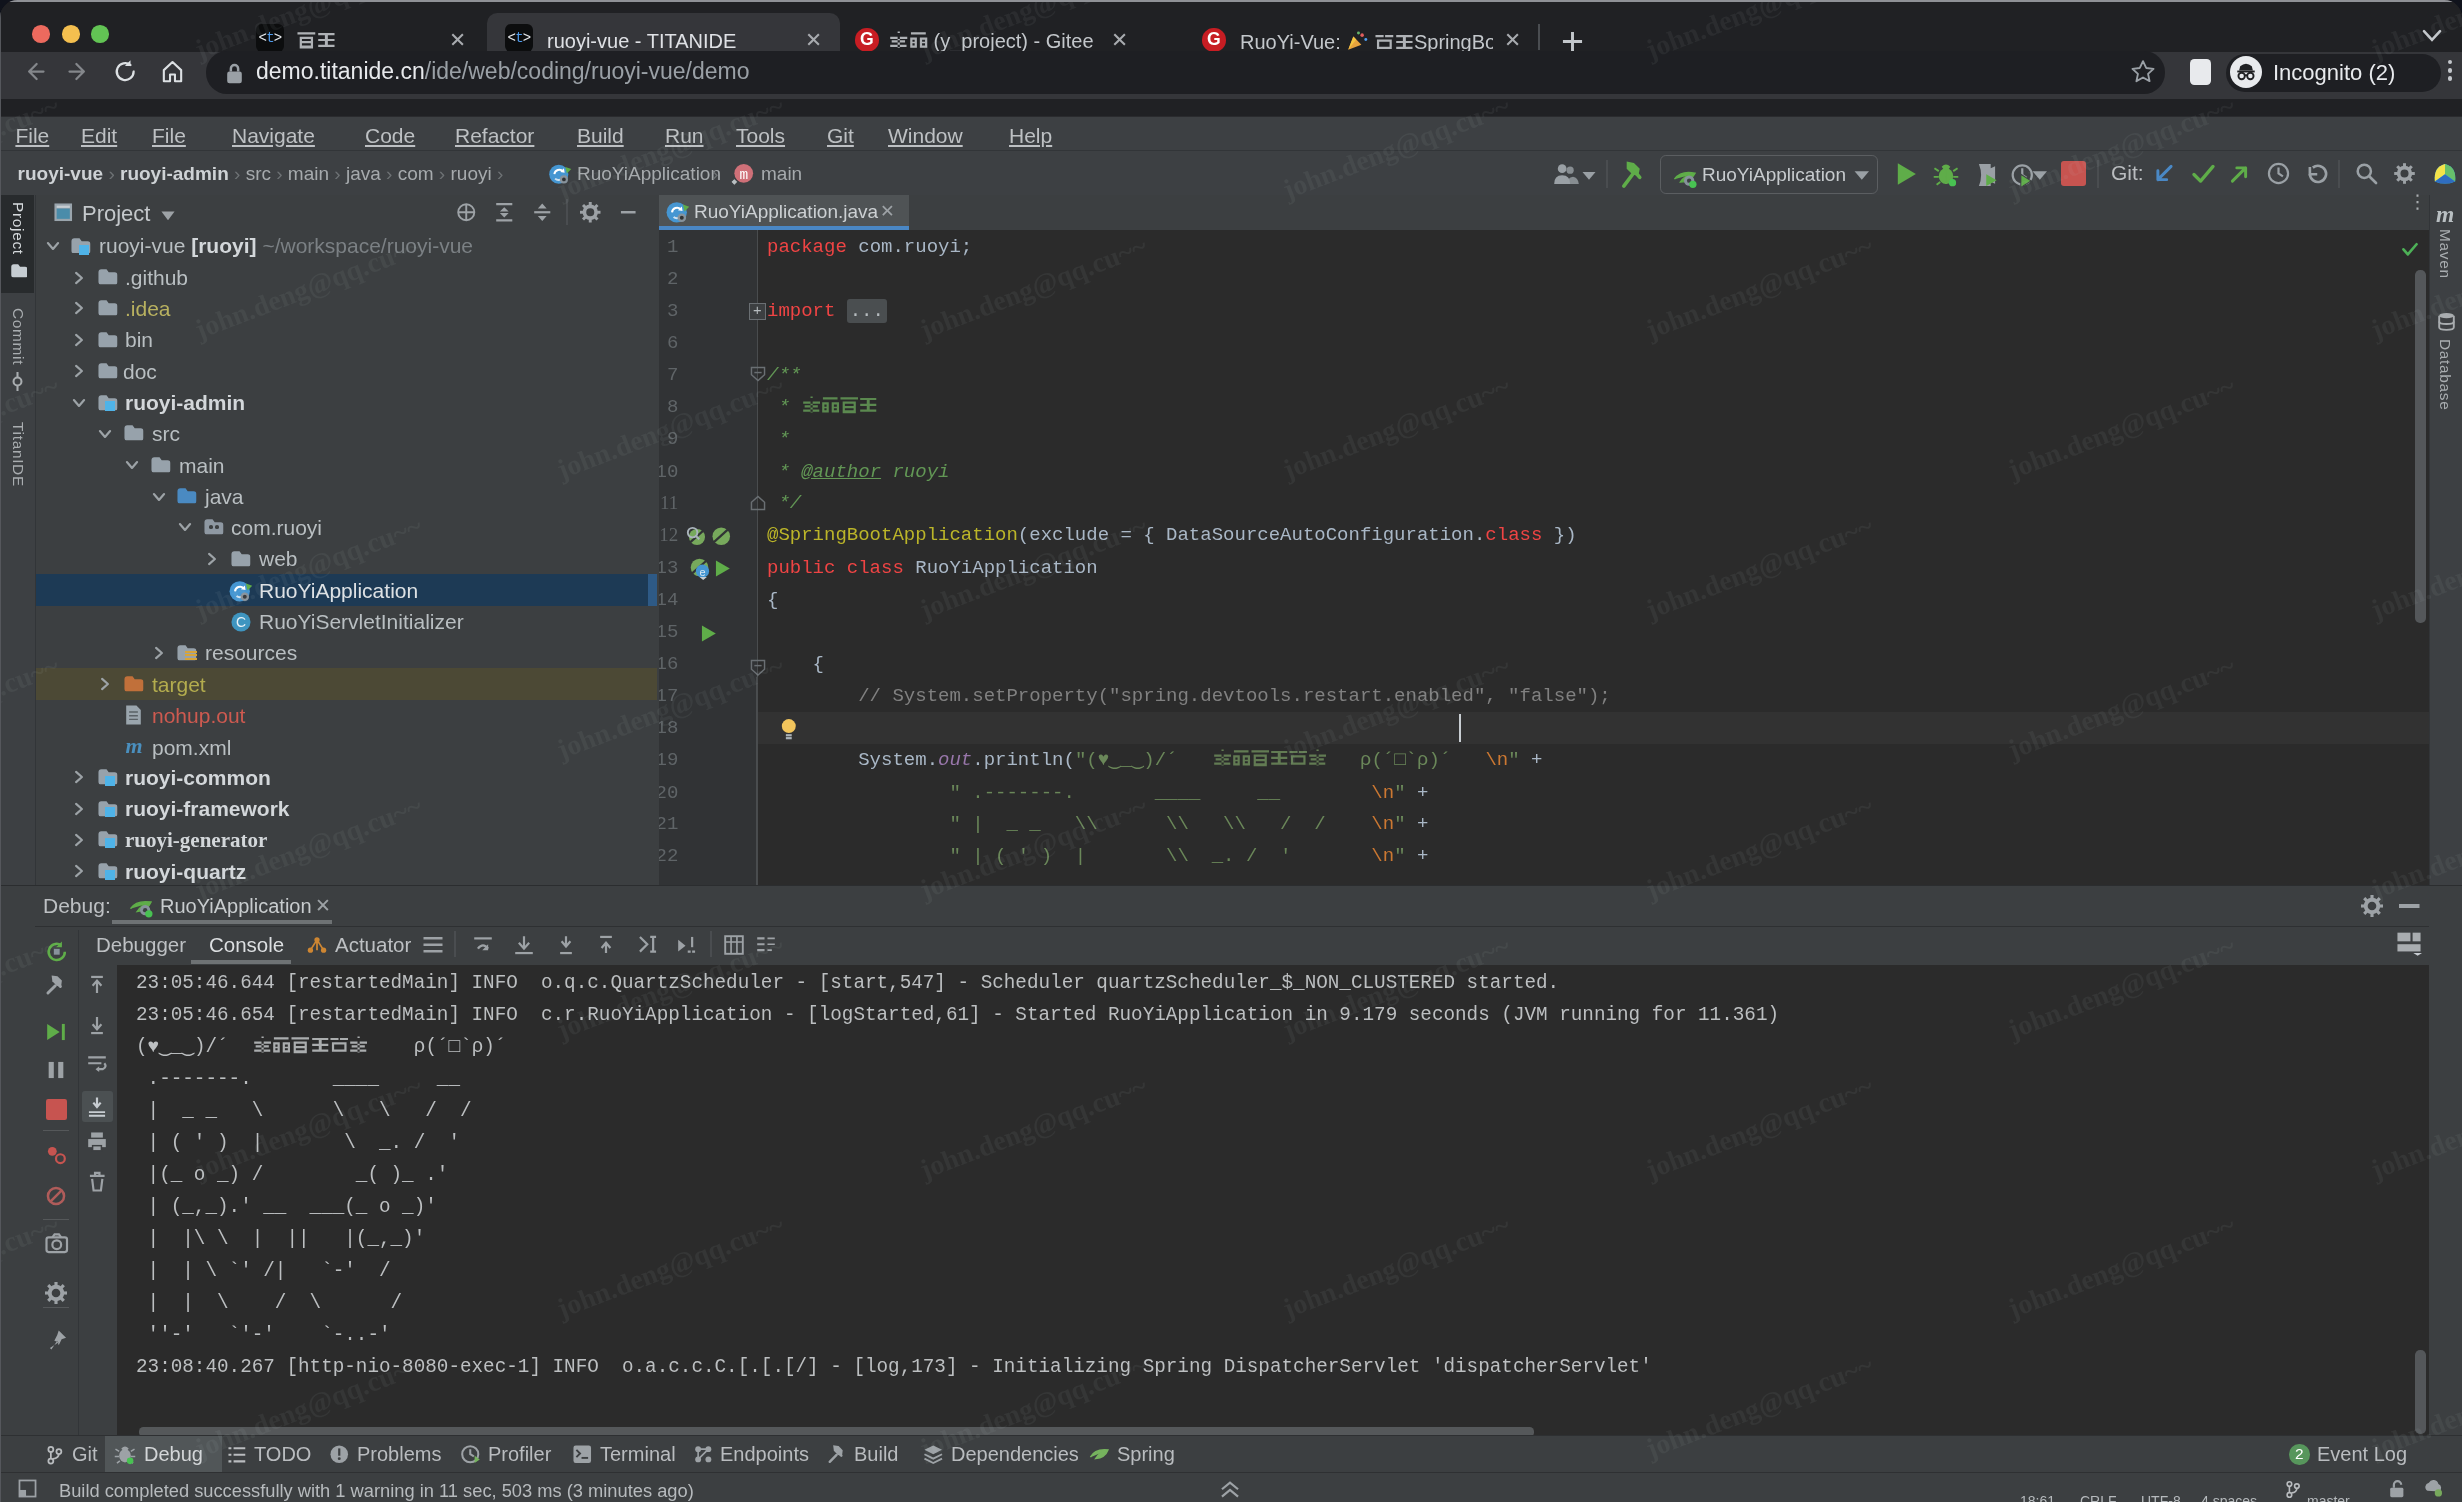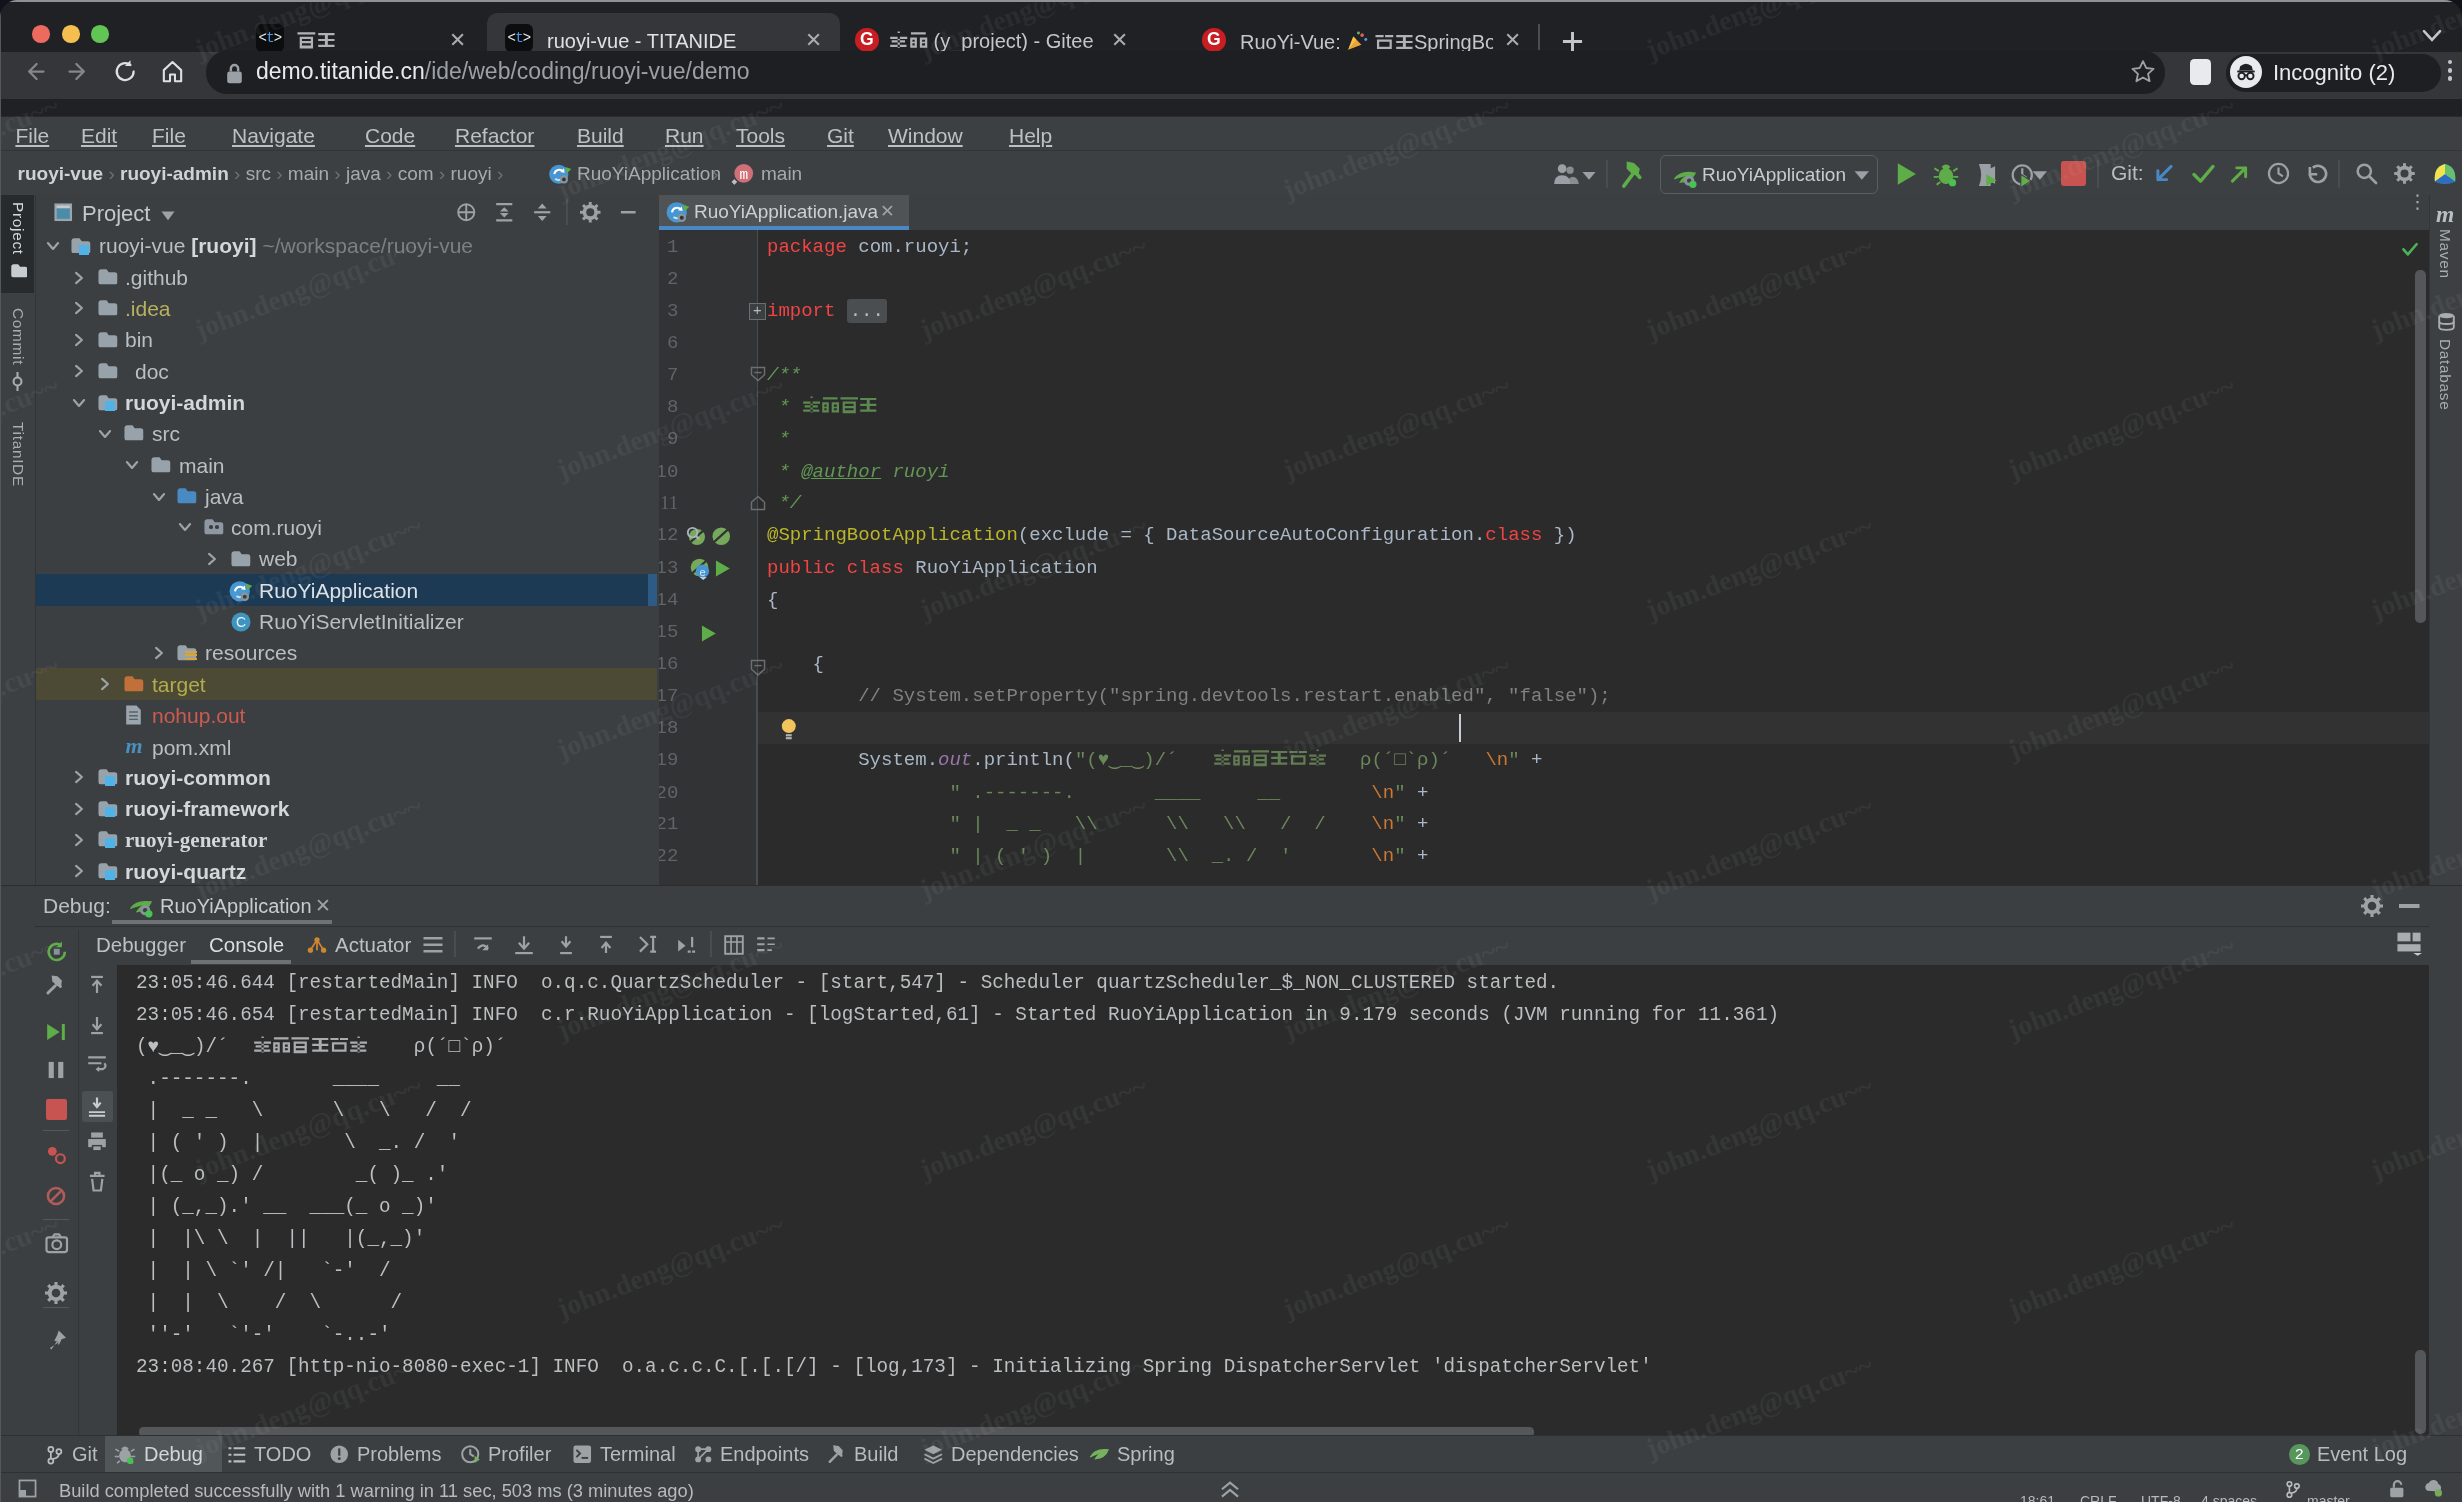--- a/index.html
+++ b/index.html
@@ -393,21 +393,21 @@
         <use href="#fo" fill="#97a2ab"></use>
       </svg>
  <div class="a tlab" style="left:90px;top:98px;">bin</div>
 
  <svg class="a" style="left:36px;top:133px" width="16" height="16" viewBox="0 0 22 22">
         <use href="#chevR"></use>
       </svg>
  <svg class="a" style="left:62px;top:131px" width="20.5" height="17.6" viewBox="0 0 28 24">
         <use href="#fo" fill="#97a2ab"></use>
       </svg>
- <div class="a tlab" style="left:100px;top:130px;">doc</div>
+ <div class="a tlab" style="left:88px;top:130px;">doc</div>
 
  <svg class="a" style="left:36px;top:165px" width="16" height="16" viewBox="0 0 22 22">
         <use href="#chevD"></use>
       </svg>
  <svg class="a" style="left:62px;top:163px" width="20.5" height="17.6" viewBox="0 0 28 24">
         <use href="#fo" fill="#97a2ab"></use>
       </svg>
       <div class="a" style="left:70px;top:171px;width:10.3px;height:10.3px;background:#4fb3e8"></div>
  <div class="a tlab tbold" style="left:90px;top:161px;">ruoyi-admin</div>
 
@@ -549,21 +549,21 @@
 
  <div class="lnum" style="left:-14.7px;top:0.7px;line-height:32px;">1</div>
  <div class="lnum" style="left:-14.7px;top:33px;line-height:32px;">2</div>
  <div class="lnum" style="left:-14.7px;top:65px;line-height:32px;">3</div>
  <div class="lnum" style="left:-14.7px;top:97px;line-height:32px;">6</div>
  <div class="lnum" style="left:-14.7px;top:129px;line-height:32px;">7</div>
  <div class="lnum" style="left:-14.7px;top:161px;line-height:32px;">8</div>
  <div class="lnum" style="left:-14.7px;top:193px;line-height:32px;">9</div>
  <div class="lnum" style="left:-14.7px;top:226px;line-height:32px;">10</div>
  <div class="lnum" style="left:-14.7px;top:257px;line-height:32px;font-family:Liberation Serif, serif;">11</div>
- <div class="lnum" style="left:-14.7px;top:289px;line-height:32px;">12</div>
+ <div class="lnum" style="left:-14.7px;top:289px;line-height:32px;font-family:Liberation Serif, serif;">12</div>
  <div class="lnum" style="left:-14.7px;top:322px;line-height:32px;">13</div>
  <div class="lnum" style="left:-14.7px;top:354px;line-height:32px;">14</div>
  <div class="lnum" style="left:-14.7px;top:386px;line-height:32px;">15</div>
  <div class="lnum" style="left:-14.7px;top:418px;line-height:32px;">16</div>
  <div class="lnum" style="left:-14.7px;top:450px;line-height:32px;">17</div>
  <div class="lnum" style="left:-14.7px;top:482px;line-height:32px;">18</div>
  <div class="lnum" style="left:-14.7px;top:514px;line-height:32px;">19</div>
  <div class="lnum" style="left:-14.7px;top:547px;line-height:32px;">20</div>
  <div class="lnum" style="left:-14.7px;top:578px;line-height:32px;">21</div>
  <div class="lnum" style="left:-14.7px;top:610px;line-height:32px;">22</div>

